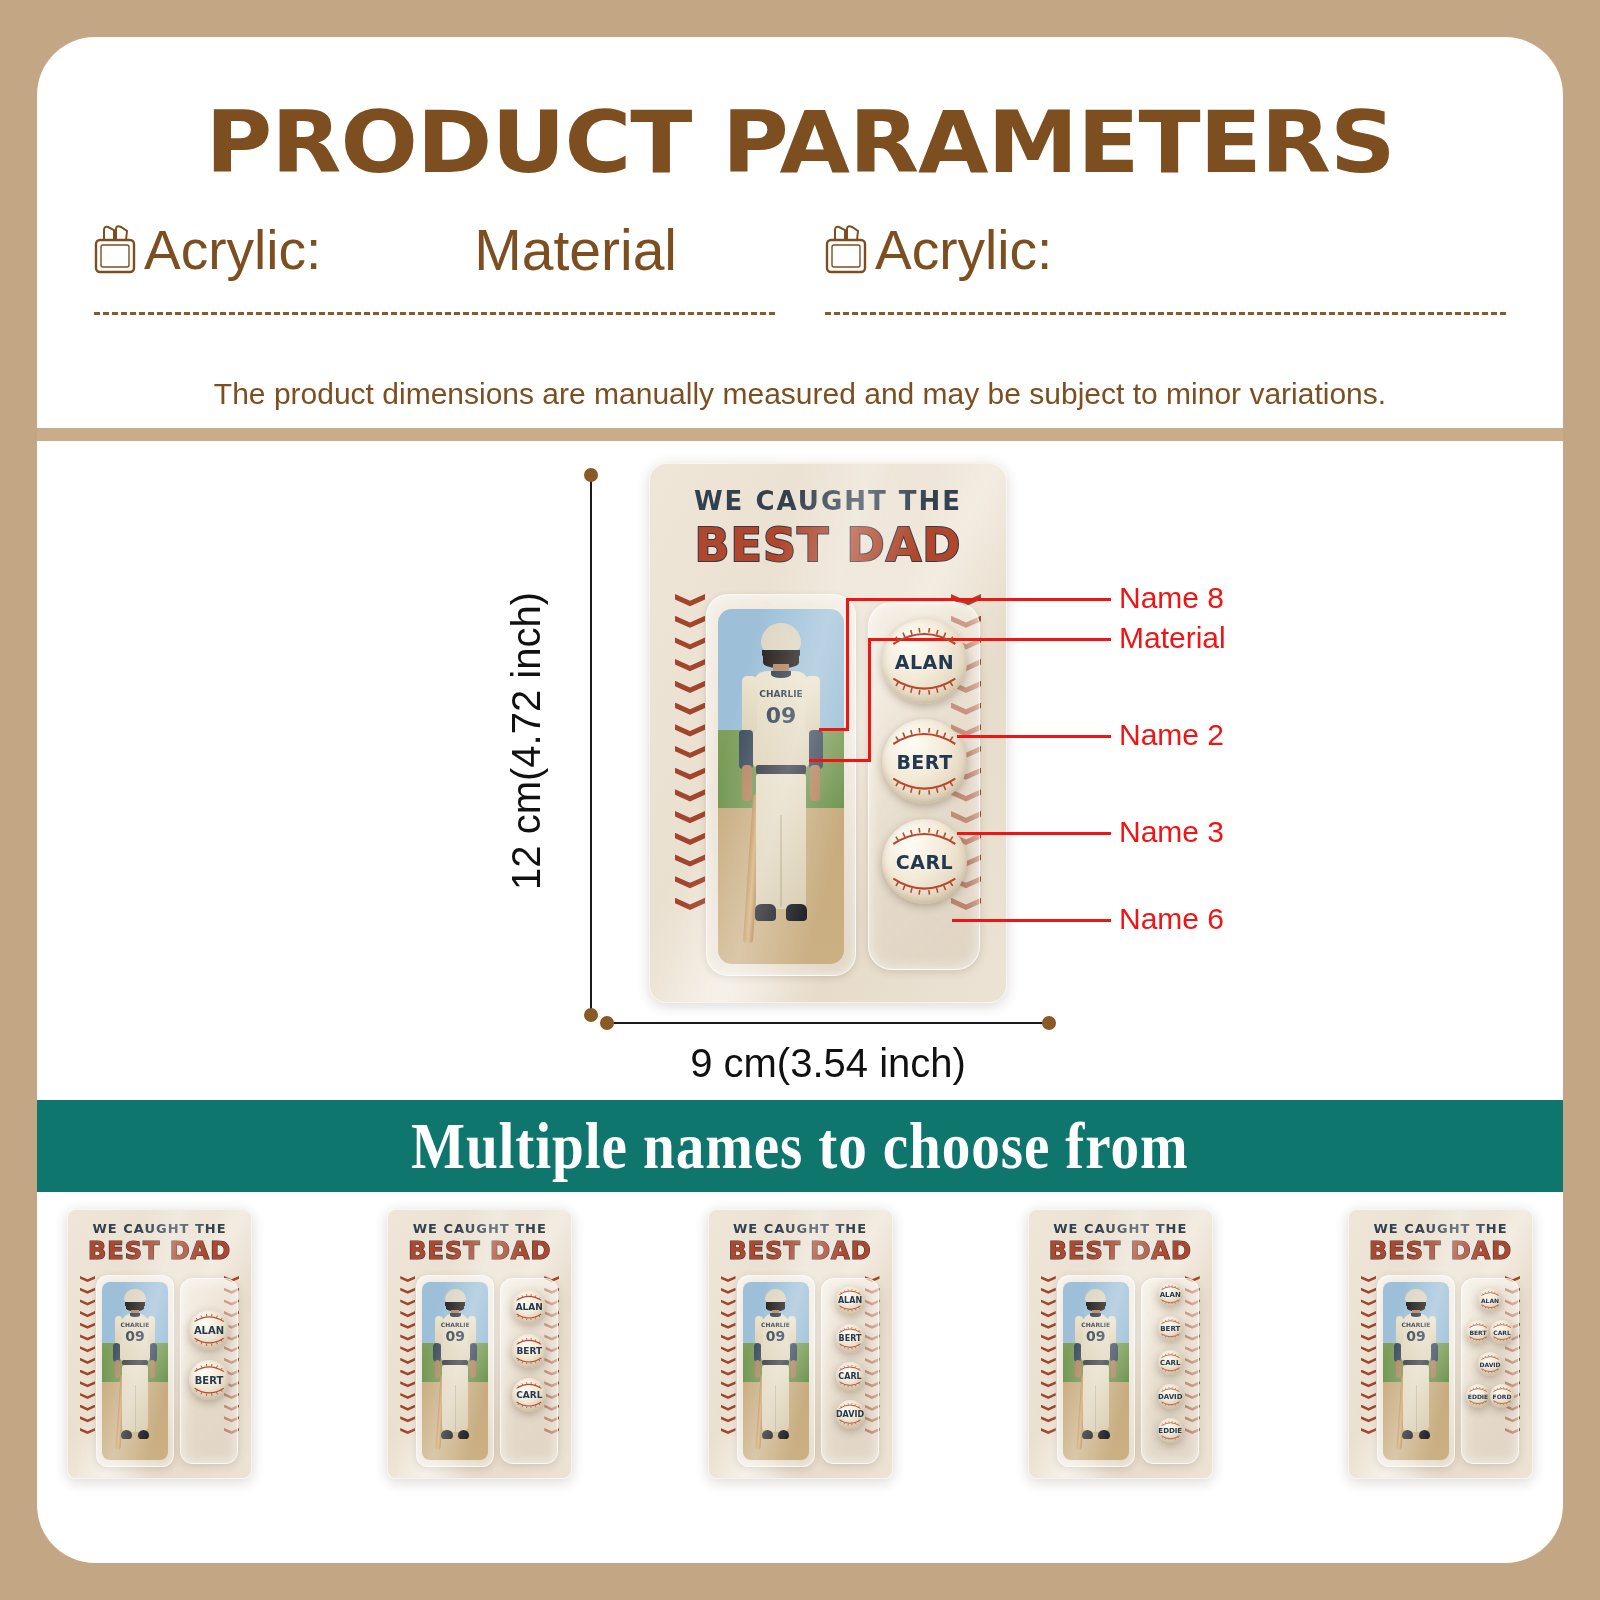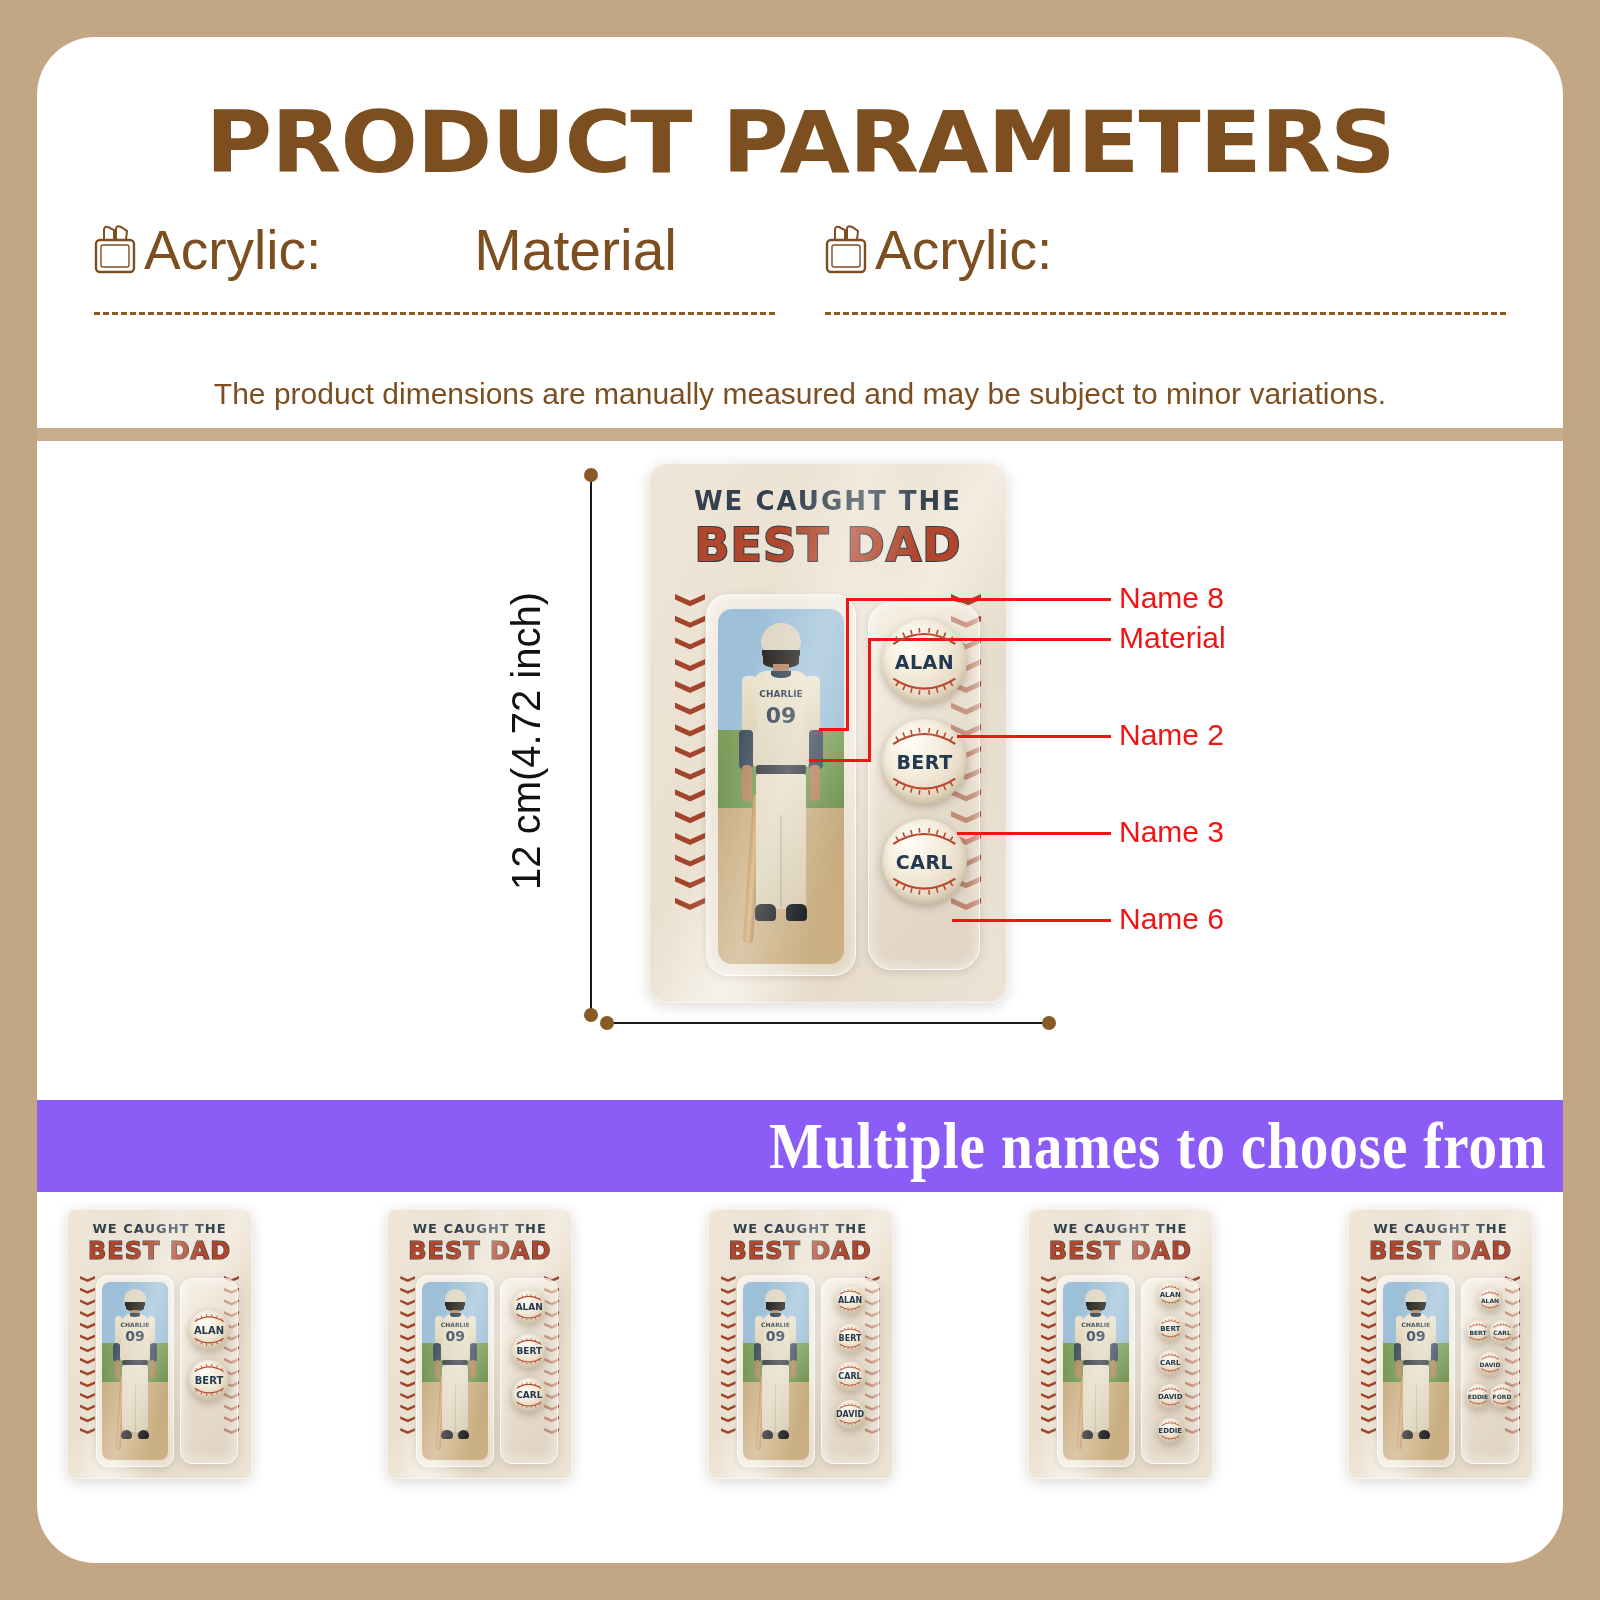--- a/index.html
+++ b/index.html
@@ -289,22 +289,22 @@
   .ln.v { width: 3px; }
 
   
   .banner-wrap {
     position: absolute;
     left: -37px; top: 1063px;
     width: 1600px; height: 92px;
   }
   .banner {
     width: 100%; height: 100%;
-    background: #8b5cf6;
-    display: flex; align-items: center; justify-content: flex-end;
+    background: #0f766e;
+    display: flex; align-items: center; justify-content: center;
   }
   .banner-text {
     font-family: "Liberation Serif", serif;
     font-weight: bold;
     font-size: 65px;
     color: #ffffff;
     letter-spacing: 1px;
     transform: scaleX(.88);
   }
 
@@ -385,20 +385,21 @@
       <div class="dim-v">
         <span class="dot t"></span>
         <span class="dot b"></span>
       </div>
       <div class="dim-v-label">12 cm(4.72 inch)</div>
 
       <div class="dim-h">
         <span class="dot l"></span>
         <span class="dot r"></span>
       </div>
+      <div class="dim-h-label">9 cm(3.54 inch)</div>
 
       <div id="main-pack">
         <div class="pack" style="width:100%;height:100%">
           <div class="pack-head">
             <div class="head-top">WE CAUGHT THE</div>
             <div class="head-main">BEST DAD</div>
           </div>
 
           <div class="stitch-col left">
               <span class="v"></span>

